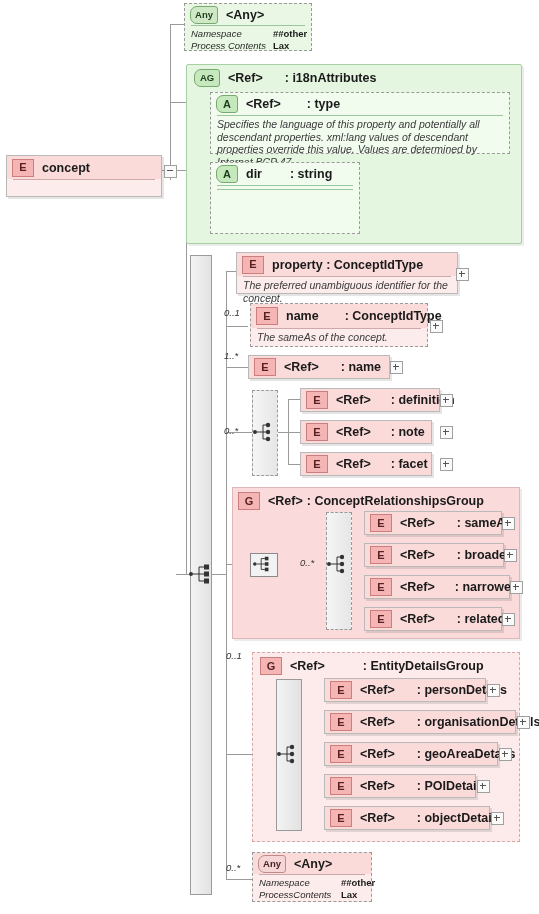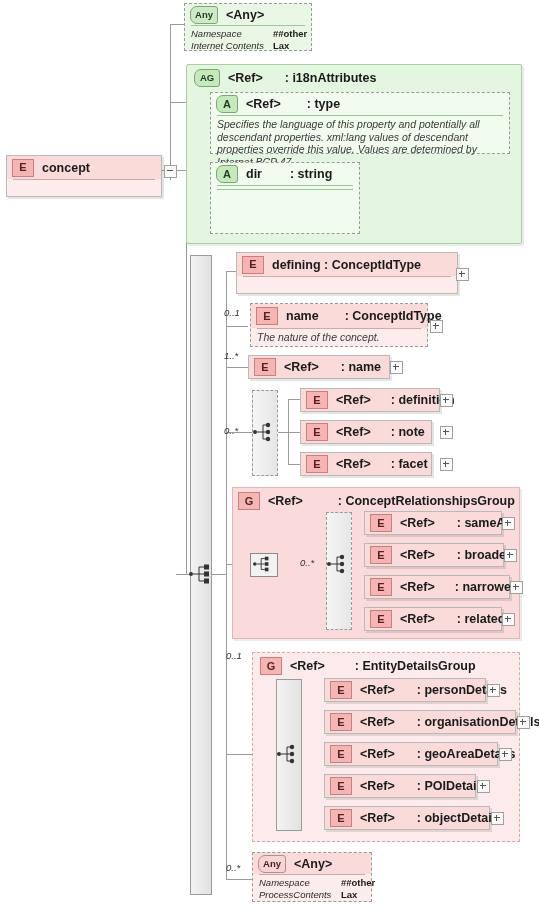--- a/index.html
+++ b/index.html
@@ -141,21 +141,21 @@
         <span class="badge badge-AnyG">Any</span>
         <span class="nm">&lt;Any&gt;</span>
       </div>
       <div class="sep" style="background:#9cc79c;"></div>
       <div style="padding-top:2px;">
         <div class="kvrow">
           <span class="k">Namespace</span>
           <span class="v">##other</span>
         </div>
         <div class="kvrow">
-          <span class="k">Internet Contents</span>
+          <span class="k">Process Contents</span>
           <span class="v">Lax</span>
         </div>
       </div>
     </div>
   </div>
 
   <div class="grp green" style="left:186px;top:64px;width:336px;height:180px;border-radius:2px;"></div>
 
   <div style="position:absolute;left:194px;top:68px;display:flex;align-items:center;height:20px;">
     <span class="badge badge-AG">AG</span>
@@ -210,37 +210,38 @@
       <rect x="16" y="1.5" width="5" height="5" fill="#333"></rect>
       <rect x="16" y="8.5" width="5" height="5" fill="#333"></rect>
       <rect x="16" y="15.5" width="5" height="5" fill="#333"></rect>
     </svg>
   </div>
 
   <div class="node" style="left:236px;top:252px;width:222px;height:42px;">
     <div class="body" style="background:#fdecec;">
       <div class="hdr" style="height:23px;background:#fbdada;">
         <span class="badge badge-E">E</span>
-        <span class="nm">defining : ConceptIdType</span>
+        <span class="nm">property : ConceptIdType</span>
       </div>
       <div class="sep"></div>
+      <div class="desc">The preferred unambiguous identifier for the concept.</div>
     </div>
   </div>
   <div class="pm plus" style="left:456px;top:268px;"></div>
 
   <span class="card" style="left:224px;top:307px;">0..1</span>
   <div class="node dashed" style="left:250px;top:303px;width:178px;height:44px;">
     <div class="body" style="background:#fdecec;">
       <div class="hdr" style="height:24px;background:#fbdada;">
         <span class="badge badge-E">E</span>
         <span class="nm">name</span>
         <span class="ty" style="margin-left:26px;">: ConceptIdType</span>
       </div>
       <div class="sep"></div>
-      <div class="desc">The nature of the concept.</div>
+      <div class="desc">The sameAs of the concept.</div>
     </div>
   </div>
   <div class="pm plus" style="left:430px;top:320px;"></div>
 
   <span class="card" style="left:224px;top:350px;">1..*</span>
   <div class="node" style="left:248px;top:355px;width:142px;height:24px;">
     <div class="body" style="background:#fdecec;">
       <div class="hdr" style="height:22px;background:#fbdada;">
         <span class="badge badge-E">E</span>
         <span class="ref">&lt;Ref&gt;</span>
@@ -296,21 +297,21 @@
         <span class="ty" style="margin-left:20px;">: facet</span>
       </div>
     </div>
   </div>
   <div class="pm plus" style="left:440px;top:458px;"></div>
 
   <div class="grp pink" style="left:232px;top:487px;width:288px;height:152px;"></div>
   <div style="position:absolute;left:238px;top:491px;display:flex;align-items:center;height:20px;">
     <span class="badge badge-G">G</span>
     <span class="ref">&lt;Ref&gt;</span>
-    <span class="ty" style="margin-left:35px;">: ConceptRelationshipsGroup</span>
+    <span class="ty" style="margin-left:4px;">: ConceptRelationshipsGroup</span>
   </div>
 
   <div class="comp" style="left:250px;top:553px;">
     <svg width="24" height="20" viewBox="0 0 26 22">
       <circle cx="4" cy="11" r="2" fill="#333"></circle>
       <line x1="6" y1="11" x2="11" y2="11" stroke="#333" stroke-width="1"></line>
       <line x1="11" y1="5" x2="11" y2="17" stroke="#333" stroke-width="1"></line>
       <line x1="11" y1="5" x2="15" y2="5" stroke="#333" stroke-width="1"></line>
       <line x1="11" y1="11" x2="15" y2="11" stroke="#333" stroke-width="1"></line>
       <line x1="11" y1="17" x2="15" y2="17" stroke="#333" stroke-width="1"></line>
@@ -378,21 +379,21 @@
       </div>
     </div>
   </div>
   <div class="pm plus" style="left:502px;top:613px;"></div>
 
   <div class="grp pinkdash" style="left:252px;top:652px;width:268px;height:190px;"></div>
   <span class="card" style="left:226px;top:650px;">0..1</span>
   <div style="position:absolute;left:260px;top:656px;display:flex;align-items:center;height:20px;">
     <span class="badge badge-G">G</span>
     <span class="ref">&lt;Ref&gt;</span>
-    <span class="ty" style="margin-left:30px;">: EntityDetailsGroup</span>
+    <span class="ty" style="margin-left:38px;">: EntityDetailsGroup</span>
   </div>
 
   <div class="bar" style="left:276px;top:679px;width:26px;height:152px;"></div>
   <div class="comp nobox" style="left:276px;top:743px;width:26px;height:22px;">
     <svg width="26" height="22" viewBox="0 0 26 22">
       <circle cx="3" cy="11" r="2" fill="#333"></circle>
       <line x1="5" y1="11" x2="11" y2="11" stroke="#333" stroke-width="1"></line>
       <line x1="11" y1="4" x2="11" y2="18" stroke="#333" stroke-width="1"></line>
       <line x1="11" y1="4" x2="14" y2="4" stroke="#333" stroke-width="1"></line>
       <line x1="11" y1="11" x2="14" y2="11" stroke="#333" stroke-width="1"></line>

